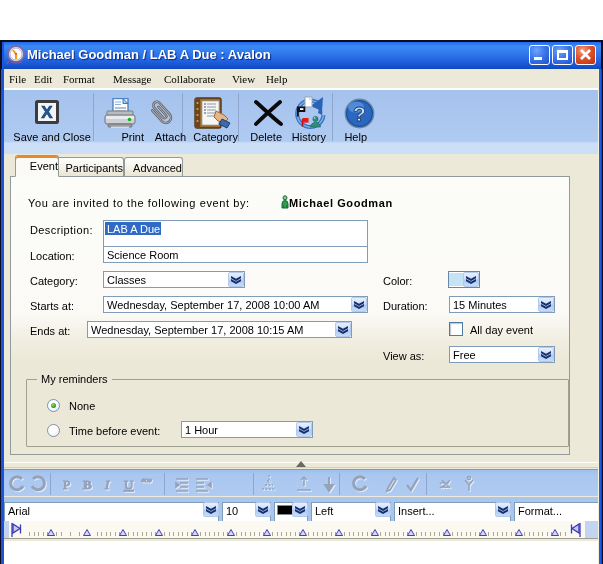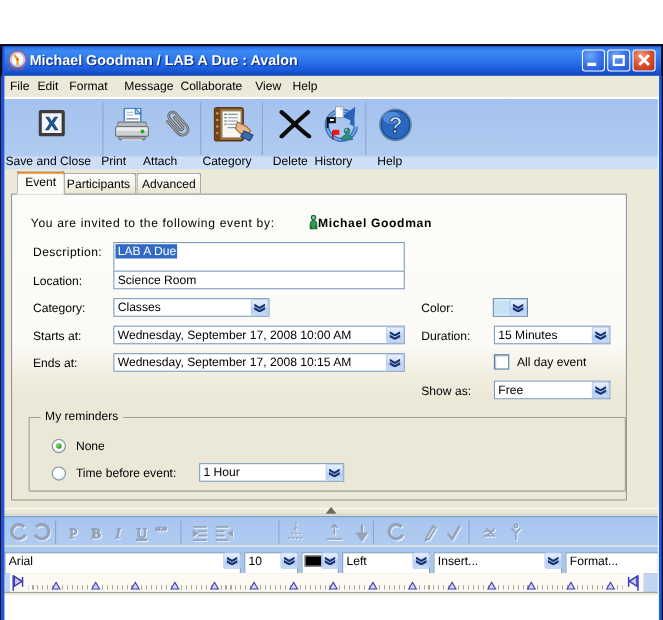--- a/index.html
+++ b/index.html
@@ -15,32 +15,32 @@
 #borderL { left:0; top:2px; width:4px; height:557px; background:linear-gradient(90deg,#0c0c20 0 1px,#1a55dc 1px 100%); z-index:8; }
 #borderR { left:598px; top:29px; width:5px; height:530px; z-index:8; background:linear-gradient(90deg,#f6f2d8 0 1px,#1c5ce6 1px 3px,#1244b8 3px 4px,#0c0c2a 4px 100%); }
 #borderB { left:0; top:559px; width:603px; height:5px; z-index:8; background:linear-gradient(180deg,#1c5ce6 0 55%,#1244b8 65%,#0c0c2a 80% 100%); }
 #title-text { left:27px; top:7px; color:#fff; font-size:13px; font-weight:bold; letter-spacing:0px; text-shadow:1px 1px 1px #0a2a80; }
 .capbtn { top:5px; width:21px; height:20px; border:1px solid #fff; border-radius:3px; }
 #btn-min  { left:529px; background:radial-gradient(circle at 35% 25%,#6ea5f8 0%,#3d77ea 45%,#1f51cf 100%); }
 #btn-max  { left:552px; background:radial-gradient(circle at 35% 25%,#6ea5f8 0%,#3d77ea 45%,#1f51cf 100%); }
 #btn-close{ left:575px; background:radial-gradient(circle at 35% 25%,#f0a080 0%,#e0512c 45%,#b83010 100%); }
 
 #menubar { left:4px; top:29px; width:595px; height:21px; background:#ece9d8; border-bottom:2px solid #fff; }
-.menu { position:absolute; top:4px; font-size:11px; }
+.menu { position:absolute; top:4px; font-size:11px;font-family:Liberation Serif, serif; }
 
 #toolbar { left:4px; top:50px; width:595px; height:64px;
   background:linear-gradient(180deg,#a4c2ee 0%,#b0cbf1 78%,#b0cbf1 80%,#cddef7 83%,#cddef7 100%); }
 .tbsep { position:absolute; top:3px; width:1px; height:48px; background:#8ea5cc; }
-.tblbl { position:absolute; top:51px; font-size:11px; text-align:left; }
+.tblbl { position:absolute; top:41px; font-size:11px; text-align:right; }
 
 
 #tabzone { left:4px; top:114px; width:595px; height:314px; background:#ece9d8; }
 .tab { position:absolute; top:3px; height:19px; border:1px solid #919b9c; border-bottom:none;
   border-radius:3px 3px 0 0; background:linear-gradient(180deg,#fefefd 0%,#f3f1e6 60%,#e8e5d4 100%);
-  font-size:11px; text-align:center; padding-top:4px; }
+  font-size:11px; text-align:right; padding-top:4px; }
 #tab-event { left:11px; width:44px; top:1px; height:22px; background:#fbfaf6; border-bottom:1px solid #fbfaf6;
   box-shadow:inset 0 2px 0 #e68b2c; z-index:3; }
 #panel { position:absolute; left:6px; top:22px; width:560px; height:279px; border:1px solid #919b9c;
   background:linear-gradient(180deg,#fcfcf9 0%,#fbfaf6 49%,#f1eee1 59%,#ebe8d8 67%,#ebe8d8 100%); }
 
 
 .lbl { position:absolute; font-size:11px; }
 .input { position:absolute; border:1px solid #7f9db9; background:#fff; font-size:11px; padding:2px 0 0 3px; }
 .combo { position:absolute; border:1px solid #7f9db9; background:#fff; font-size:11px; padding:2px 16px 0 3px; }
 .arrow { position:absolute; right:0px; top:0px; width:16px; height:15px; border-radius:2px;
@@ -219,25 +219,25 @@
           <div style="position:absolute;left:0px;top:1px;width:16px;height:13px;background:#c6e2f7"></div>
           <span class="arrow"></span>
         </div>
 
       <div class="lbl" style="left:19px;top:123px">Starts at:</div>
       <div class="combo" style="left:92px;top:119px;width:265px;height:17px">Wednesday, September 17, 2008 10:00 AM<span class="arrow"></span></div>
       <div class="lbl" style="left:372px;top:123px">Duration:</div>
       <div class="combo" style="left:438px;top:119px;width:106px;height:17px">15 Minutes<span class="arrow"></span></div>
 
       <div class="lbl" style="left:19px;top:148px">Ends at:</div>
-      <div class="combo" style="left:92px;top:144px;width:265px;height:17px">Wednesday, September 17, 2008 10:15 AM<span class="arrow"></span></div>
+      <div class="combo" style="left:76px;top:144px;width:265px;height:17px">Wednesday, September 17, 2008 10:15 AM<span class="arrow"></span></div>
       <div class="abs" style="left:438px;top:145px;width:14px;height:14px;border:1px solid #4f7aa2;background:#fff;box-shadow:inset 1px 1px 1px rgba(60,90,120,0.35)"></div>
       <div class="lbl" style="left:459px;top:147px">All day event</div>
 
-      <div class="lbl" style="left:372px;top:173px">Show as:</div>
+      <div class="lbl" style="left:372px;top:173px">View as:</div>
       <div class="combo" style="left:438px;top:169px;width:106px;height:17px">Free<span class="arrow"></span></div>
 
       <div id="groupbox"></div>
       <div class="lbl" style="left:26px;top:196px;background:#ebe8d8;padding:0 4px">My reminders</div>
       <div class="radio" style="left:36px;top:222px;border:1px solid #7b94a6;border-radius:50%;background:radial-gradient(circle at 35% 30%,#fff 40%,#e2e8ee 100%)">
         <div style="position:absolute;left:3px;top:3px;width:5px;height:5px;border-radius:50%;background:radial-gradient(circle at 40% 35%,#8ee06a,#1e8a1e 75%)"></div>
       </div>
       <div class="lbl" style="left:58px;top:223px">None</div>
       <div class="radio" style="left:36px;top:247px;border:1px solid #7b94a6;border-radius:50%;background:radial-gradient(circle at 35% 30%,#fff 40%,#e2e8ee 100%)"></div>
       <div class="lbl" style="left:58px;top:248px">Time before event:</div>

